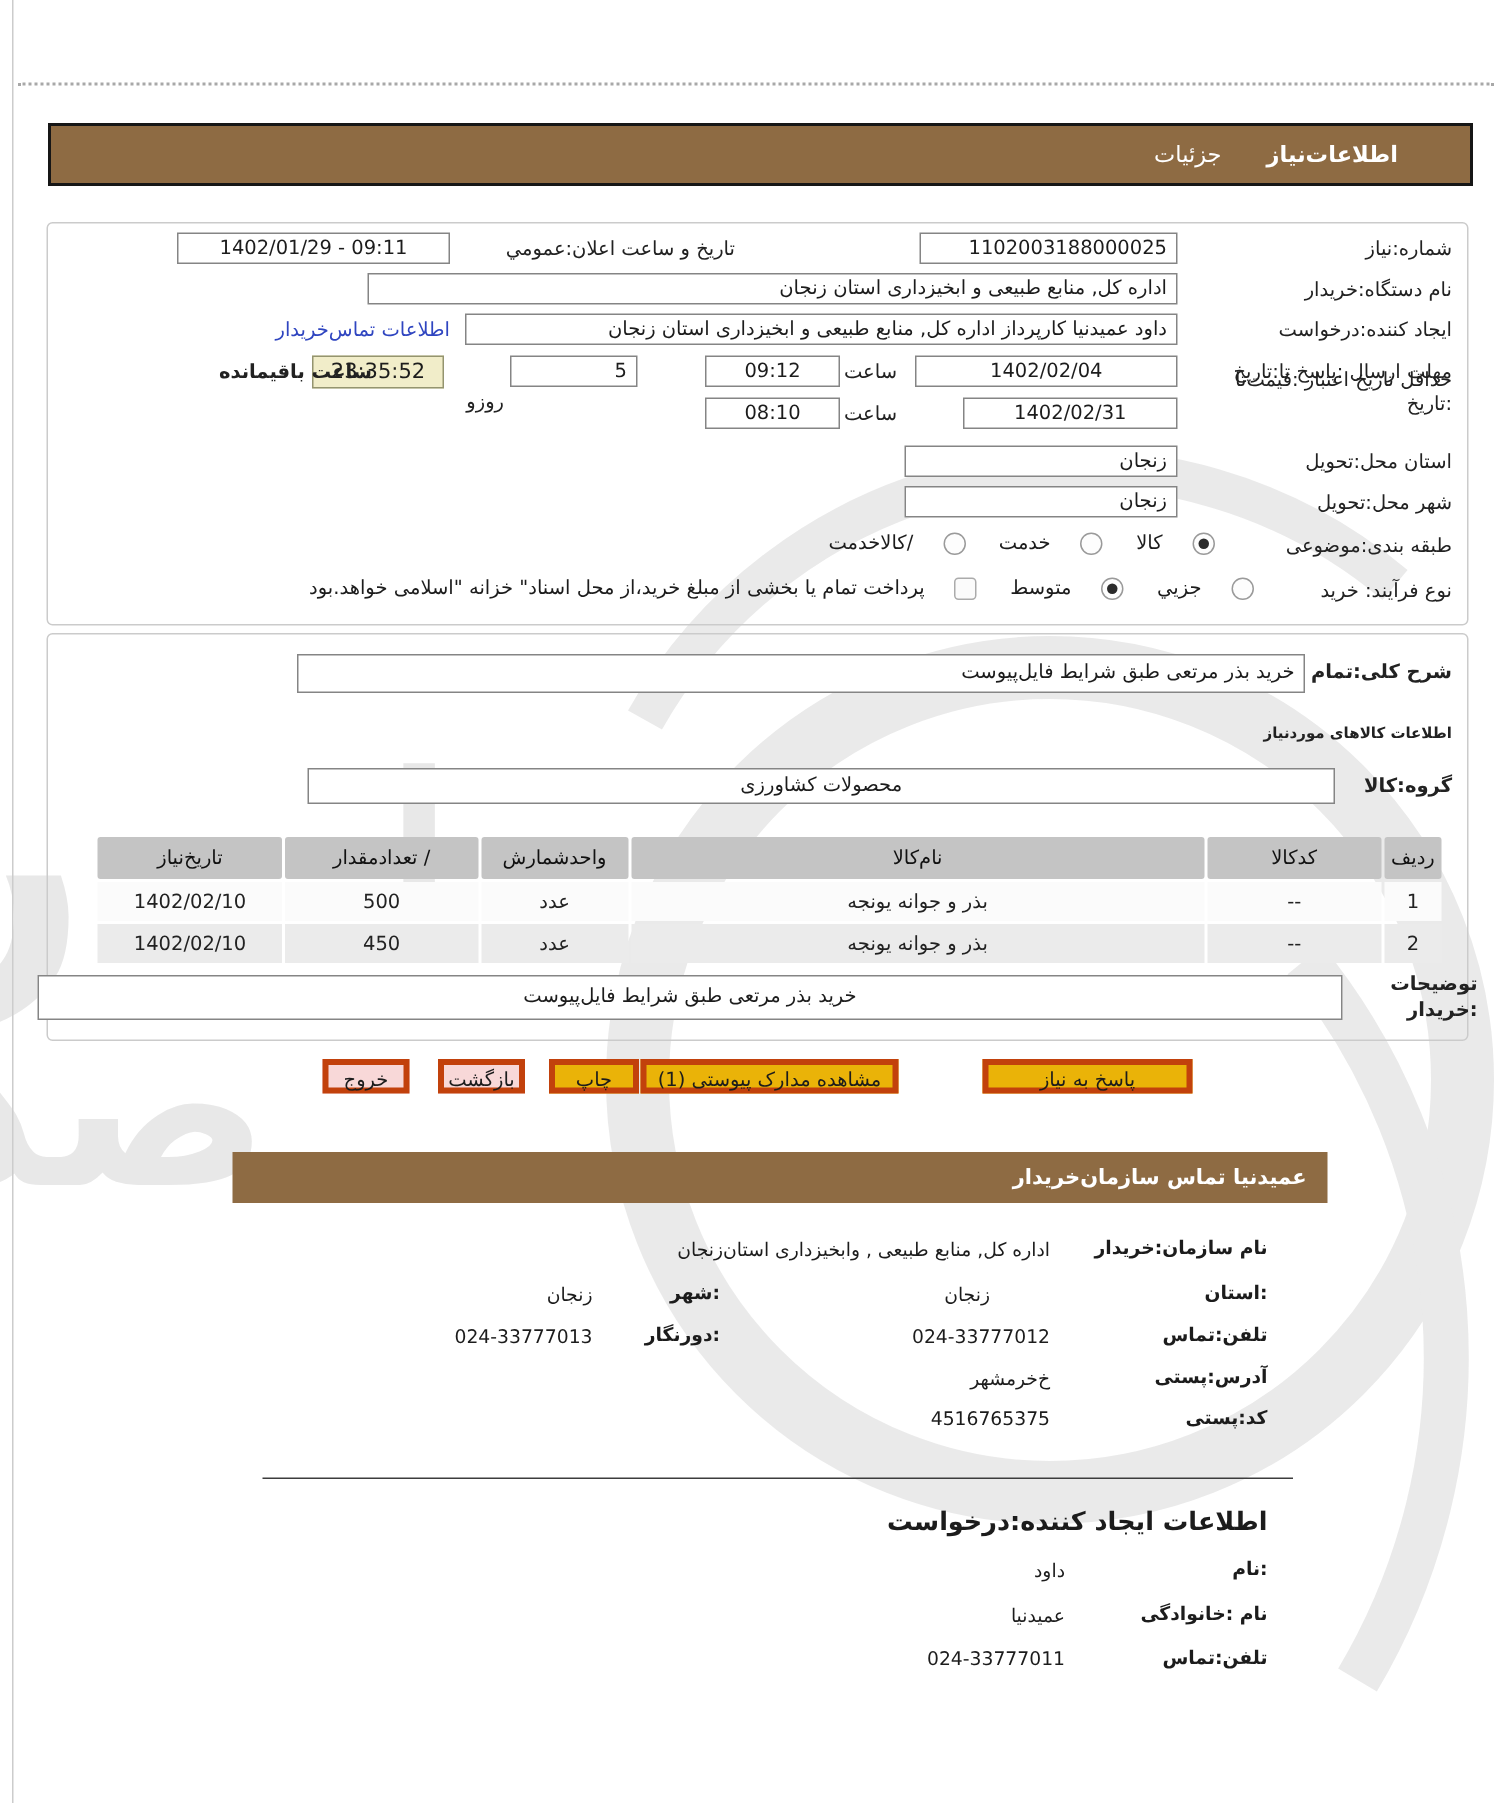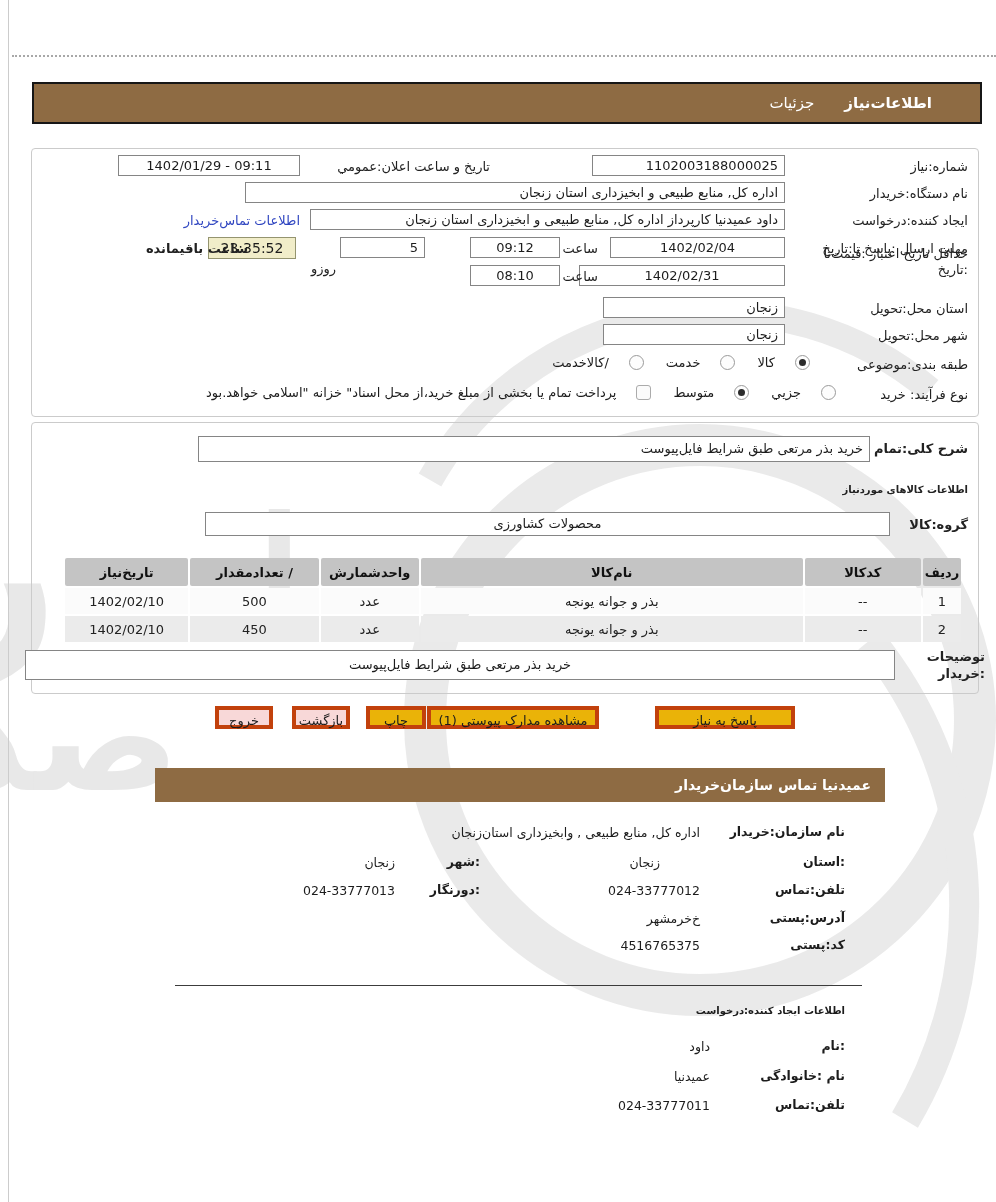--- a/index.html
+++ b/index.html
@@ -27,21 +27,21 @@
   .bar2{font-size:14px;font-weight:bold;line-height:34px;padding-right:14px;box-sizing:border-box;}
   .box{position:absolute;border:1px solid #cbcbcb;border-radius:4px;}
   .btn{position:absolute;height:23px;line-height:21px;text-align:center;font-size:13px;
        border:4px solid #c2410c;box-sizing:border-box;cursor:pointer;white-space:nowrap;}
   .btn.green{background:#eab308;}
   .btn.pink{background:#f8d8d8;}
   .cdown{background:#f1edc9;border:1px solid #94946f;height:22px;line-height:20px;
          font-size:14px;text-align:center;box-sizing:border-box;}
   table.goods{position:absolute;right:33px;top:556px;width:900px;border-collapse:separate;
          border-spacing:2px 2px;table-layout:fixed;}
-  table.goods th{background:#c4c4c4;font-size:13px;font-weight:bold;height:26px;
+  table.goods th{background:#c4c4c4;font-size:13px;font-weight:normal;height:26px;
          border-radius:2px;color:#111;}
   table.goods td{font-size:13px;height:24px;text-align:center;color:#222;}
   tr.r1 td{background:#fbfbfb;}
   tr.r2 td{background:#ebebeb;}
   .divider{position:absolute;height:1px;background:#3c3c3c;}
   .ctc-lbl{font-size:12.5px;font-weight:bold;white-space:nowrap;}
   .ctc-val{font-size:12.5px;white-space:nowrap;}
   .wm{position:absolute;top:0;right:0;z-index:0;pointer-events:none;}
   .z1{z-index:1;}
 </style>
@@ -67,42 +67,42 @@
   <div class="abs z1" style="top:55px;left:12px;right:0;border-top:2px dotted #a8a8a8;"></div>
 
   <div class="bar bar1 z1" style="right:14px;top:82px;width:950px;height:42px;">
     <span class="bold">اطلاعات‌نیاز</span>
     <span>جزئیات</span>
   </div>
 
   <div class="box z1" style="right:17px;top:148px;width:946px;height:267px;"></div>
 
   <div class="abs z1 lbl" style="right:28px;top:159px;">شماره:نیاز</div>
-  <div class="abs z1 field ltr" style="right:211px;top:155px;width:193px;">1102003188000025</div>
+  <div class="abs z1 field ltr" style="right:211px;top:155px;width:172px;">1102003188000025</div>
   <div class="abs z1 lbl" style="right:506px;top:159px;">تاریخ و ساعت اعلان:عمومي</div>
   <div class="abs z1 field ltr center" style="right:696px;top:155px;width:182px;">1402/01/29 - 09:11</div>
 
   <div class="abs z1 lbl" style="right:28px;top:186px;">نام دستگاه:خریدار</div>
   <div class="abs z1 field" style="right:211px;top:182px;width:540px;">اداره کل, منابع طبیعی و ابخیزداری استان زنجان</div>
 
   <div class="abs z1 lbl" style="right:28px;top:213px;">ایجاد کننده:درخواست</div>
   <div class="abs z1 field" style="right:211px;top:209px;width:475px;">داود عمیدنیا کارپرداز اداره کل, منابع طبیعی و ابخیزداری استان زنجان</div>
   <div class="abs z1 link" style="right:696px;top:213px;">اطلاعات تماس‌خریدار</div>
 
   <div class="abs z1 lbl" style="right:28px;top:241px;">مهلت ارسال :پاسخ تا:تاریخ</div>
   <div class="abs z1 field ltr center" style="right:211px;top:237px;width:175px;">1402/02/04</div>
   <div class="abs z1 lbl" style="right:398px;top:241px;">ساعت</div>
   <div class="abs z1 field ltr center" style="right:436px;top:237px;width:90px;">09:12</div>
   <div class="abs z1 field ltr" style="right:571px;top:237px;width:85px;">5</div>
   <div class="abs z1 lbl" style="right:660px;top:241px;margin-top:20px;">روزو</div>
   <div class="abs z1 cdown ltr" style="right:700px;top:237px;width:88px;">23:35:52</div>
   <div class="abs z1 lbl" style="right:748px;top:241px;font-weight:bold;">ساعت باقیمانده</div>
 
   <div class="abs z1 lbl" style="right:28px;top:246px;width:150px;white-space:normal;line-height:16px;">حداقل تاریخ اعتبار :قیمت‌تا :تاریخ</div>
-  <div class="abs z1 field ltr center" style="right:211px;top:265px;width:206px;">1402/02/31</div>
+  <div class="abs z1 field ltr center" style="right:211px;top:265px;width:143px;">1402/02/31</div>
   <div class="abs z1 lbl" style="right:398px;top:269px;">ساعت</div>
   <div class="abs z1 field ltr center" style="right:436px;top:265px;width:90px;">08:10</div>
 
   <div class="abs z1 lbl" style="right:28px;top:301px;">استان محل:تحویل</div>
   <div class="abs z1 field" style="right:211px;top:297px;width:182px;">زنجان</div>
   <div class="abs z1 lbl" style="right:28px;top:328px;">شهر محل:تحویل</div>
   <div class="abs z1 field" style="right:211px;top:324px;width:182px;">زنجان</div>
 
   <div class="abs z1 lbl" style="right:28px;top:357px;">طبقه بندی:موضوعی</div>
   <div class="abs z1 optgroup" style="right:186px;top:355px;">
@@ -213,21 +213,21 @@
   <div class="abs z1 ctc-val ltr" style="right:601px;top:883px;">024-33777013</div>
 
   <div class="abs z1 ctc-lbl" style="right:151px;top:910px;">آدرس:پستی</div>
   <div class="abs z1 ctc-val" style="right:296px;top:911px;">خ‌خرمشهر</div>
 
   <div class="abs z1 ctc-lbl" style="right:151px;top:937px;">کد:پستی</div>
   <div class="abs z1 ctc-val ltr" style="right:296px;top:938px;">4516765375</div>
 
   <div class="divider z1" style="right:134px;top:985px;width:687px;"></div>
 
-  <div class="abs z1 ctc-lbl" style="right:151px;top:1005px;font-size:10px;">اطلاعات ایجاد کننده:درخواست</div>
+  <div class="abs z1 ctc-lbl" style="right:151px;top:1005px;font-size:17px;">اطلاعات ایجاد کننده:درخواست</div>
 
   <div class="abs z1 ctc-lbl" style="right:151px;top:1038px;">:نام</div>
   <div class="abs z1 ctc-val" style="right:286px;top:1039px;">داود</div>
 
   <div class="abs z1 ctc-lbl" style="right:151px;top:1068px;">نام :خانوادگی</div>
   <div class="abs z1 ctc-val" style="right:286px;top:1069px;">عمیدنیا</div>
 
   <div class="abs z1 ctc-lbl" style="right:151px;top:1097px;">تلفن:تماس</div>
   <div class="abs z1 ctc-val ltr" style="right:286px;top:1098px;">024-33777011</div>
 

